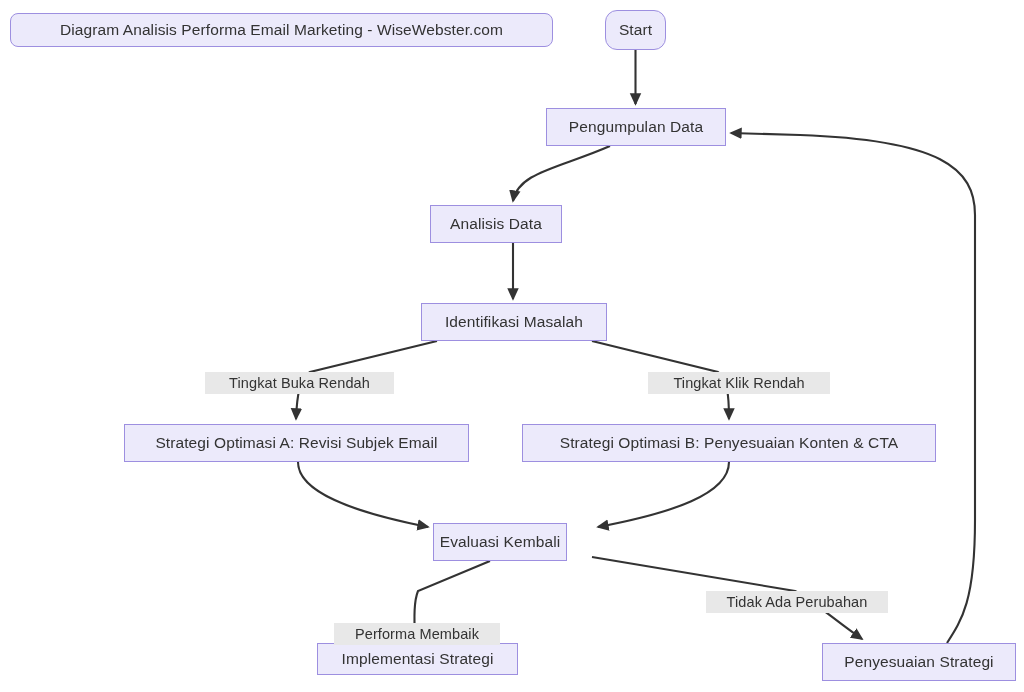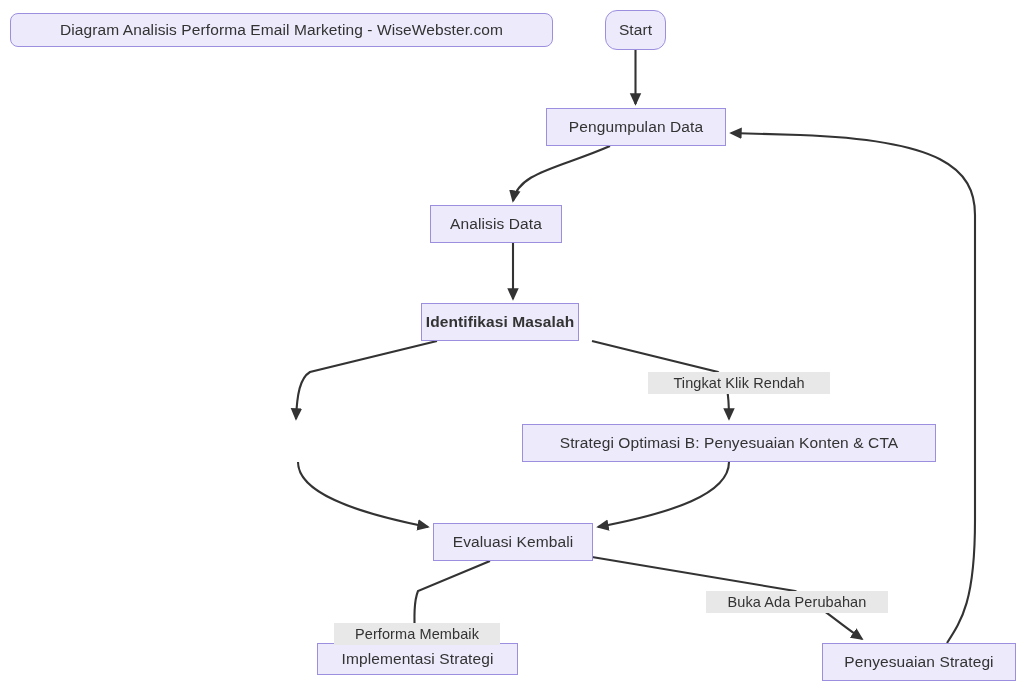--- a/index.html
+++ b/index.html
@@ -83,31 +83,33 @@
   </svg>
 
   <div class="node rounded" style="left:10px; top:13px; width:543px; height:34px;">Diagram Analisis Performa Email Marketing - WiseWebster.com</div>
 
   <div class="node rounded" style="left:605px; top:10px; width:61px; height:40px;border-radius:12px;">Start</div>
 
   <div class="node" style="left:546px; top:108px; width:180px; height:38px;">Pengumpulan Data</div>
 
   <div class="node" style="left:430px; top:205px; width:132px; height:38px;">Analisis Data</div>
 
-  <div class="node" style="left:421px; top:303px; width:158px; height:38px;font-weight:bold;">Identifikasi Masalah</div>
+  <div class="node" style="left:421px; top:303px; width:186px; height:38px;">Identifikasi Masalah</div>
 
+  <div class="node" style="left:124px; top:424px; width:345px; height:38px;">Strategi Optimasi A: Revisi Subjek Email</div>
 
   <div class="node" style="left:522px; top:424px; width:414px; height:38px;">Strategi Optimasi B: Penyesuaian Konten &amp; CTA</div>
 
-  <div class="node" style="left:433px; top:523px; width:160px; height:38px;">Evaluasi Kembali</div>
+  <div class="node" style="left:433px; top:523px; width:134px; height:38px;">Evaluasi Kembali</div>
 
   <div class="node" style="left:317px; top:643px; width:201px; height:32px;">Implementasi Strategi</div>
 
   <div class="node" style="left:822px; top:643px; width:194px; height:38px;">Penyesuaian Strategi</div>
 
+  <div class="edge-label" style="left:205px; top:372px; width:189px; height:22px;">Tingkat Buka Rendah</div>
 
   <div class="edge-label" style="left:648px; top:372px; width:182px; height:22px;">Tingkat Klik Rendah</div>
 
   <div class="edge-label" style="left:334px; top:623px; width:166px; height:22px;">Performa Membaik</div>
 
-  <div class="edge-label" style="left:706px; top:591px; width:182px; height:22px;">Buka Ada Perubahan</div>
+  <div class="edge-label" style="left:706px; top:591px; width:182px; height:22px;">Tidak Ada Perubahan</div>
 
 </div>
 
 </body></html>

